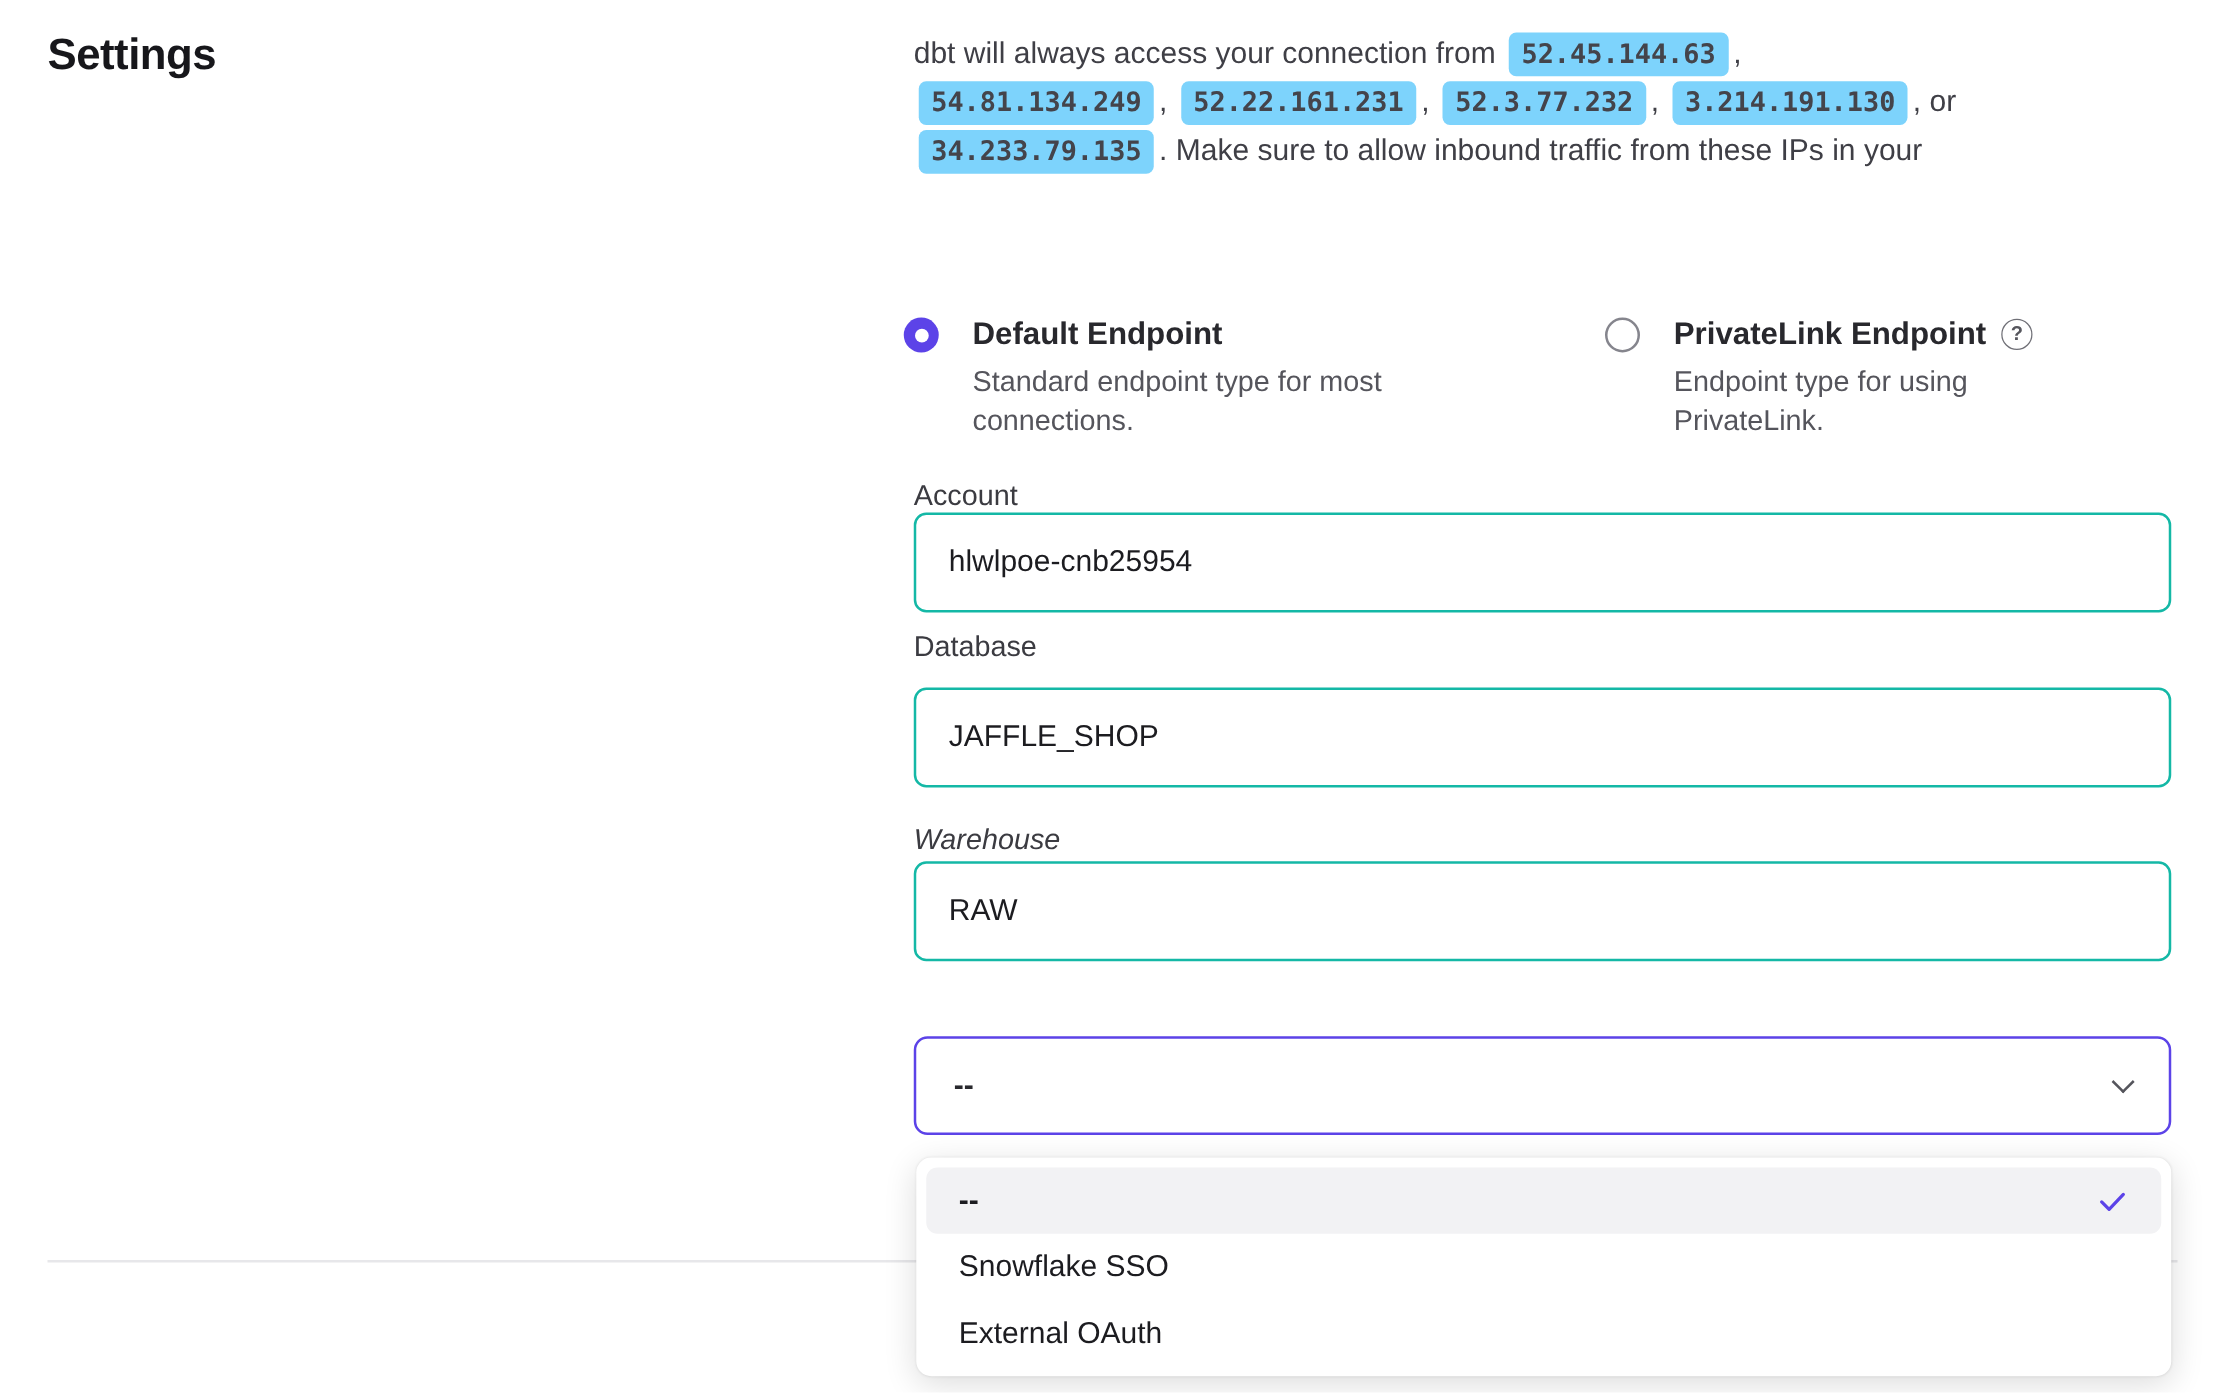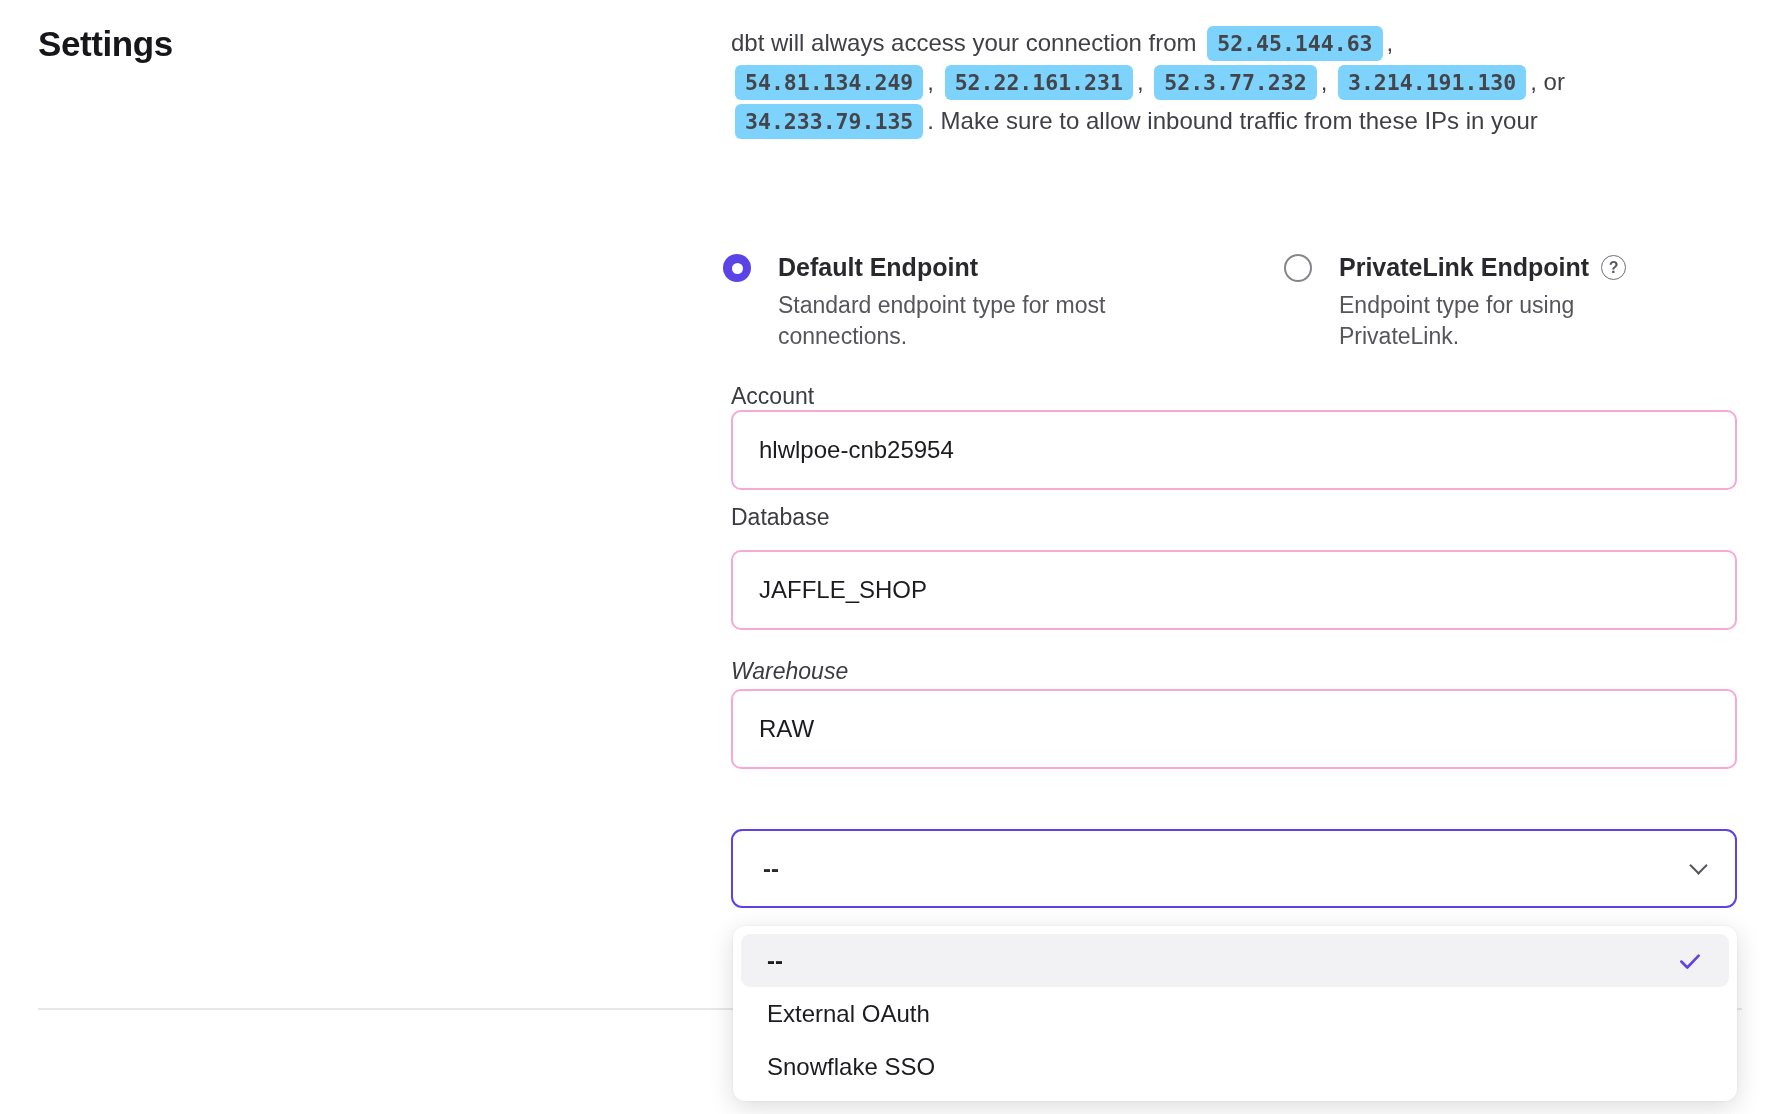--- a/index.html
+++ b/index.html
@@ -48,21 +48,21 @@
     width:25px; height:25px; border:1.6px solid #6f6f76; border-radius:50%;
     color:#56565d; font-size:16px; font-weight:600;
     display:inline-flex; align-items:center; justify-content:center;
     line-height:1; cursor:default;
   }
 
   
   .field-label { position:absolute; left:731px; font-size:23px; color:#3b3b41; }
   .text-input {
     position:absolute; left:731px; width:1006px; height:80px;
-    border:2px solid #f9a8d4; border-radius:10px; padding:0 26px;
+    border:2px solid #14b8a6; border-radius:10px; padding:0 26px;
     font-size:24px; color:#1c1c20; background:#fff;
     font-family:"Liberation Sans","DejaVu Sans",sans-serif; outline:none;
   }
   .lbl-account   { top:383px; }  .in-account   { top:410px; }
   .lbl-database  { top:504px; }  .in-database  { top:550px; }
   .lbl-warehouse { top:658px;font-style:italic; }  .in-warehouse { top:689px; }
   .lbl-oauth     { top:827px;margin-top:28px; }
 
   .select {
     position:absolute; left:731px; top:829px; width:1006px; height:79px;
@@ -152,18 +152,18 @@
 <div class="menu">
   <div class="menu-item selected">
     <span>--</span>
     <span class="check-icon">
       <svg width="26" height="26" viewBox="0 0 24 24" fill="none">
           <path d="M4 12.5l5.5 5.5L20 7" stroke="#5c43e8" stroke-width="2.4" stroke-linecap="round" stroke-linejoin="round"></path>
         </svg>
     </span>
   </div>
   <div class="menu-item">
-    <span>External OAuth</span>
+    <span>Snowflake SSO</span>
   </div>
   <div class="menu-item">
-    <span>Snowflake SSO</span>
+    <span>External OAuth</span>
   </div>
 </div>
 
 </body></html>

